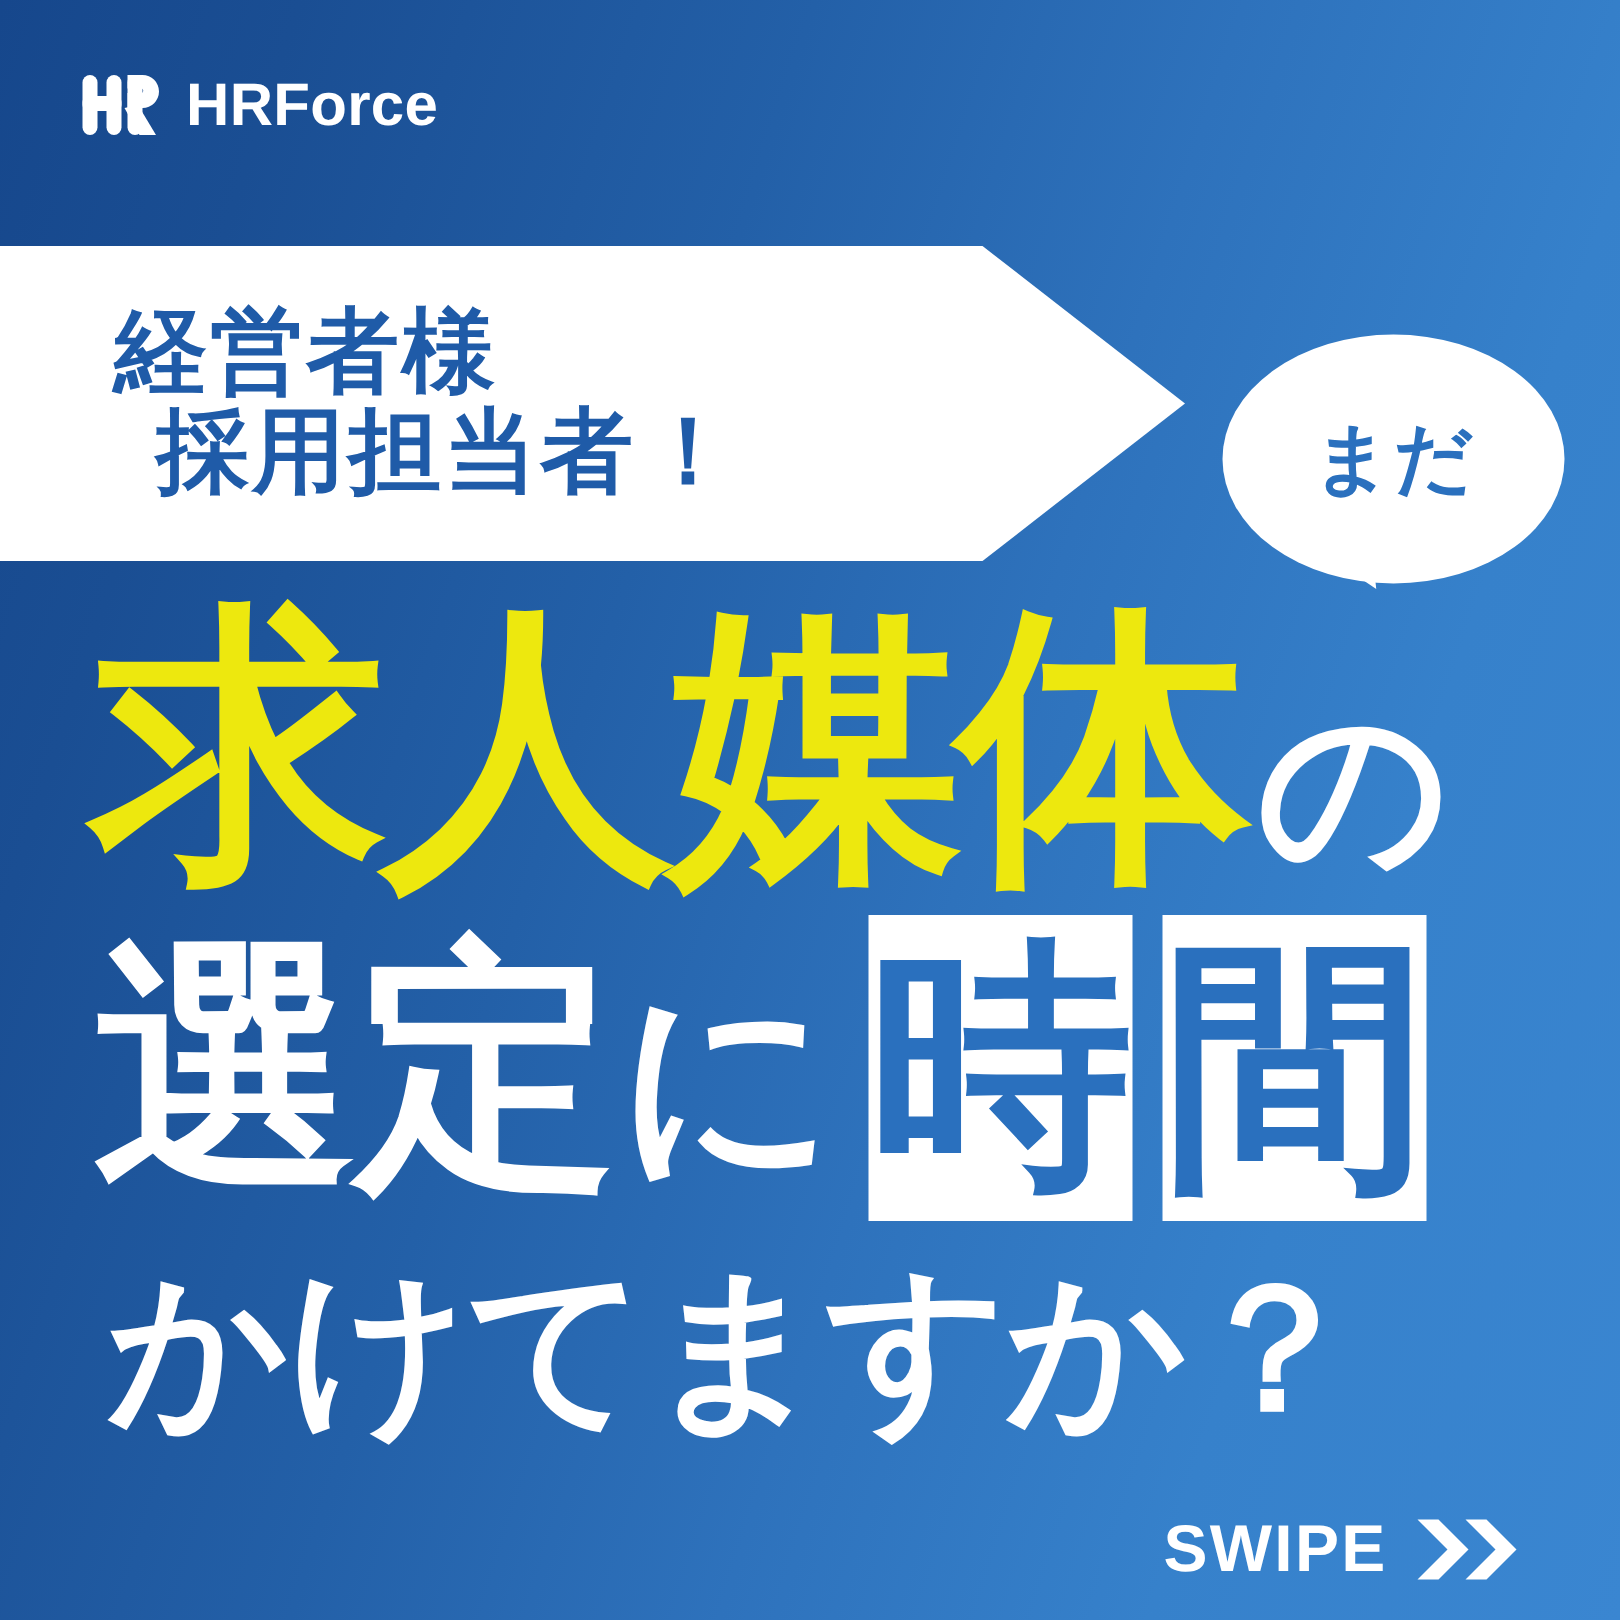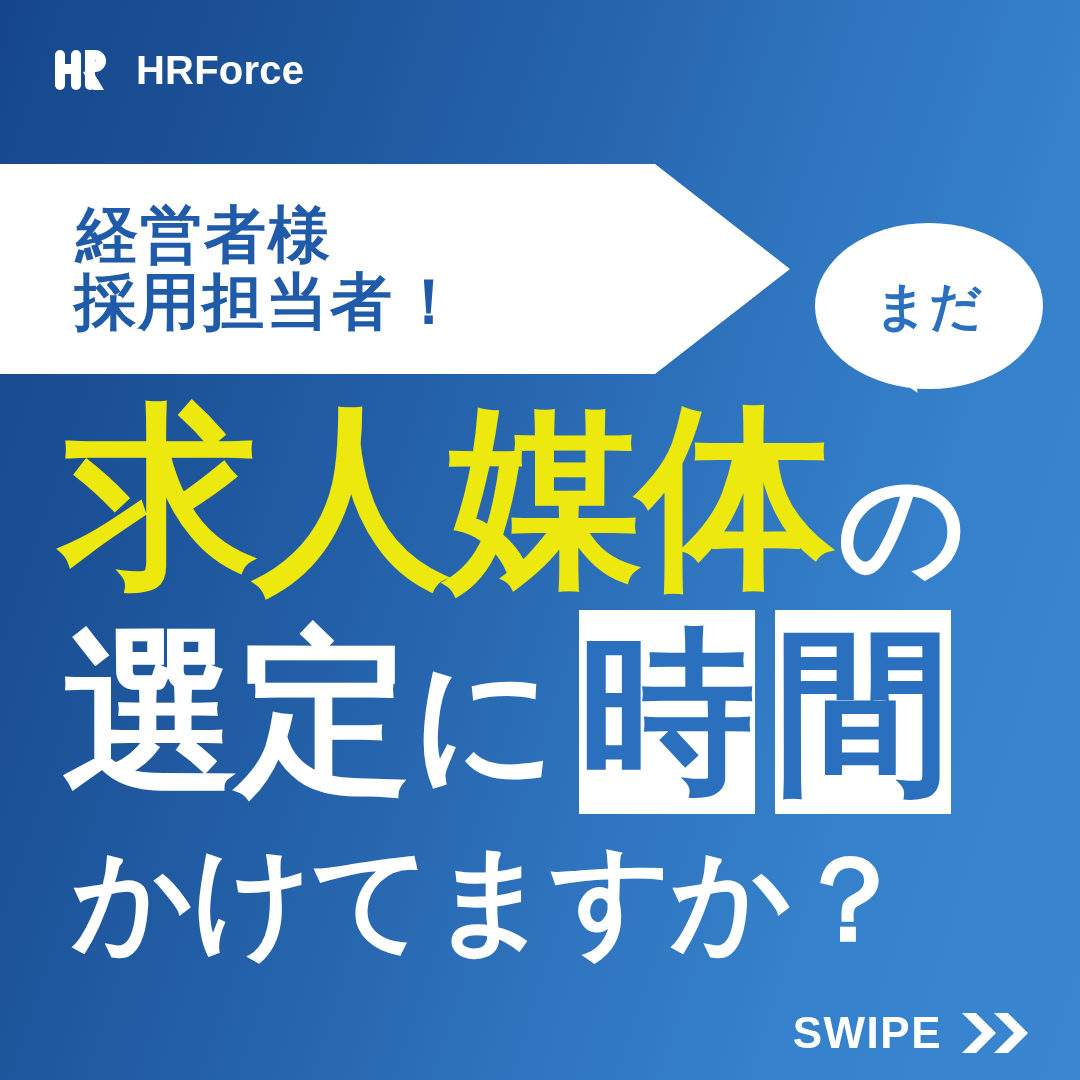--- a/index.html
+++ b/index.html
@@ -20,21 +20,21 @@
         #2360A8 38%,
         #2E72BC 58%,
         #3681CB 78%,
         #3A86D1 100%);
     overflow:hidden;
   }
 
   
   #logo-row {
     position:absolute; left:52px; top:42px;
-    display:flex; align-items:center; gap:28px;
+    display:flex; align-items:center; gap:16px;
   }
   #logo-mark { width:56px; height:56px; display:block; }
   #logo-word {
     color:#FFFFFF;
     font-size:40px;
     font-weight:700;
     letter-spacing:0.2px;
     line-height:1;
     white-space:nowrap;
   }
@@ -52,21 +52,21 @@
   .banner-line {
     color:#1F5BA8;
     font-weight:700;
     font-size:62px;
     line-height:1.08;
     letter-spacing:2px;
     padding-left:76px;
     white-space:nowrap;
     display:flex; align-items:baseline;
   }
-  #banner-line-2 { padding-left:74px; }
+  #banner-line-2 { padding-left:104px; }
   .emph-wrap { position:relative; display:inline-block; margin-left:10px; }
   .emph-wrap .dots {
     position:absolute; top:-30px; left:4px;
     width:100%;
     display:flex; justify-content:space-around;
     pointer-events:none;
   }
   .emph-wrap .dots i {
     display:block; width:19px; height:19px;
     border-radius:50%;
@@ -163,21 +163,21 @@
     color:#FFFFFF;
     font-weight:700;
     font-size:118px;
     line-height:1;
     letter-spacing:-1px;
   }
 
   
   #swipe {
     position:absolute;
-    right:46px; bottom:24px;
+    right:63px; bottom:24px;
     display:flex; align-items:center; gap:18px;
   }
   #swipe-label {
     color:#FFFFFF;
     font-weight:700;
     font-size:44px;
     letter-spacing:1.5px;
     line-height:1;
   }
   #swipe-chevrons { display:flex; align-items:center; gap:-2px; }

